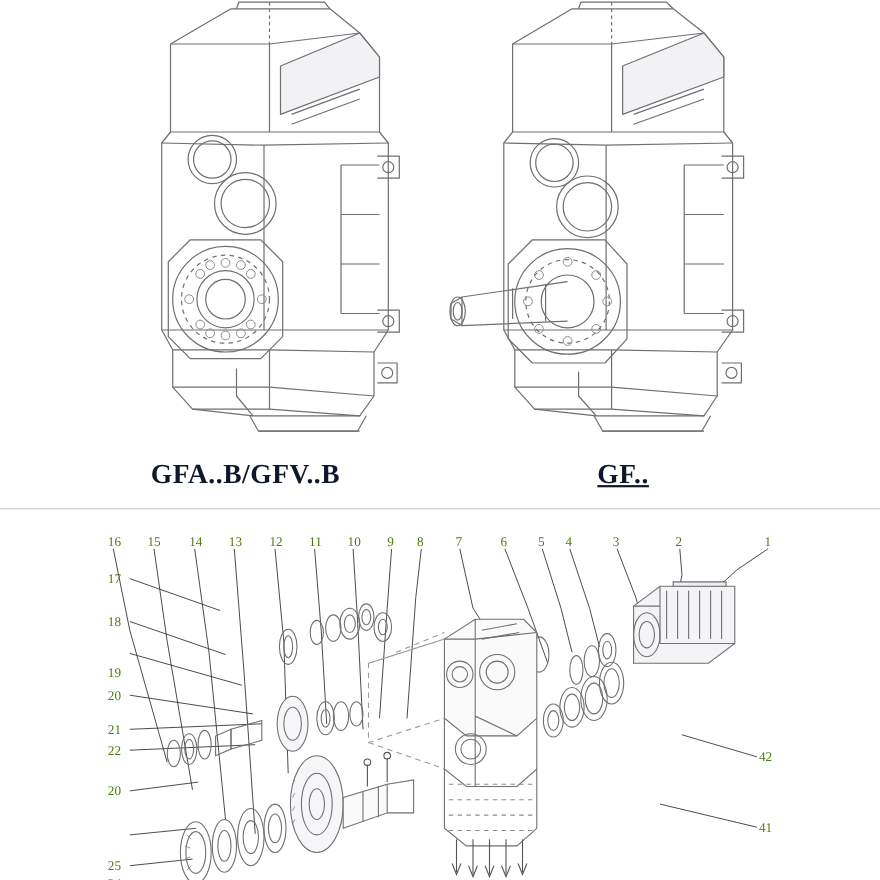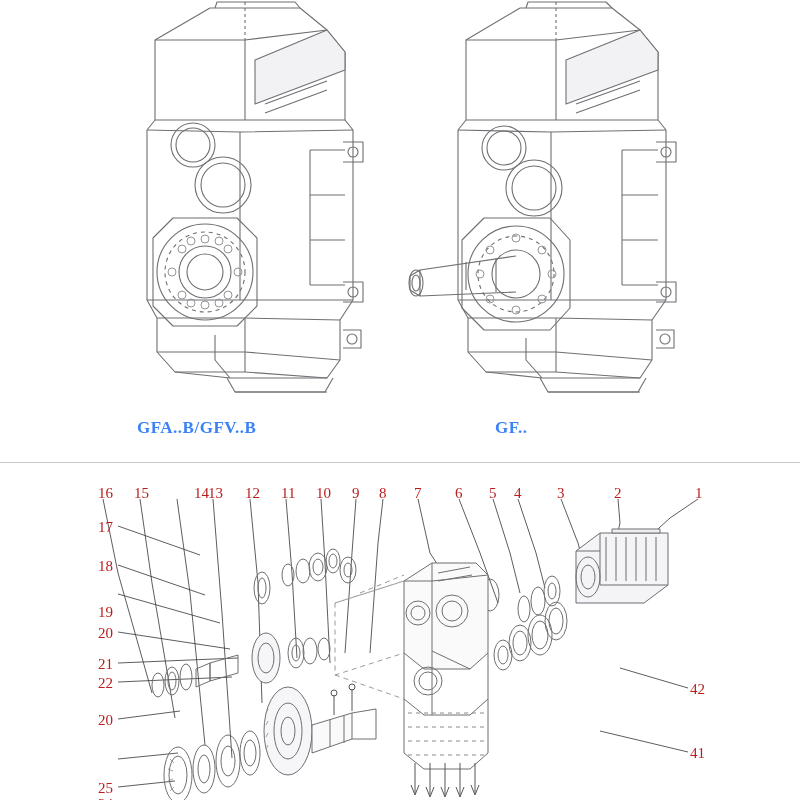--- a/index.html
+++ b/index.html
@@ -31,27 +31,27 @@
     position: absolute;
     top: 0;
   }
   #gearbox-left-svg  { left: 95px;  }
   #gearbox-right-svg { left: 400px; }
 
   .caption {
     position: absolute;
     font-family: "Liberation Serif", serif;
     font-weight: bold;
-    font-size: 17px;
-    color: #3b82f6;
+    font-size: 25px;
+    color: #0f172a;
     letter-spacing: 0.5px;
     white-space: nowrap;
   }
   #caption-left  { left: 137px; top: 418px; }
-  #caption-right { left: 495px; top: 418px; }
+  #caption-right { left: 543px; top: 418px; text-decoration: underline; }
 
   .divider-line {
     position: absolute;
     left: 0;
     top: 462px;
     width: 800px;
     height: 1px;
     background: #c9c9c9;
   }
 
@@ -60,22 +60,22 @@
     position: absolute;
     left: 0; top: 463px;
     width: 800px; height: 337px;
     overflow: hidden;
   }
   #exploded-svg { position: absolute; left: 0; top: 0; }
 
   .num {
     position: absolute;
     font-family: "Liberation Serif", serif;
-    font-size: 15px;
-    color: #b91c1c;
+    font-size: 12px;
+    color: #4d7c0f;
     white-space: nowrap;
   }
 </style>
 </head>
 <body>
 
 <div id="page">
 
   <div id="top-panel">
 
@@ -391,21 +391,21 @@
           <path d="M170 296 L174 300"></path>
             <path d="M168 306 L173 308"></path>
           <path d="M168 318 L173 316"></path>
             <path d="M170 328 L174 324"></path>
         </g>
       </g>
     </svg>
 
     <div class="num" style="left:98px;  top:22px;">16</div>
     <div class="num" style="left:134px; top:22px;">15</div>
-    <div class="num" style="left:172px; top:22px;margin-left:22px;">14</div>
+    <div class="num" style="left:172px; top:22px;">14</div>
     <div class="num" style="left:208px; top:22px;">13</div>
     <div class="num" style="left:245px; top:22px;">12</div>
     <div class="num" style="left:281px; top:22px;font-family:Liberation Serif, serif;">11</div>
     <div class="num" style="left:316px; top:22px;">10</div>
     <div class="num" style="left:352px; top:22px;">9</div>
     <div class="num" style="left:379px; top:22px;">8</div>
     <div class="num" style="left:414px; top:22px;">7</div>
     <div class="num" style="left:455px; top:22px;">6</div>
     <div class="num" style="left:489px; top:22px;">5</div>
     <div class="num" style="left:514px; top:22px;">4</div>

